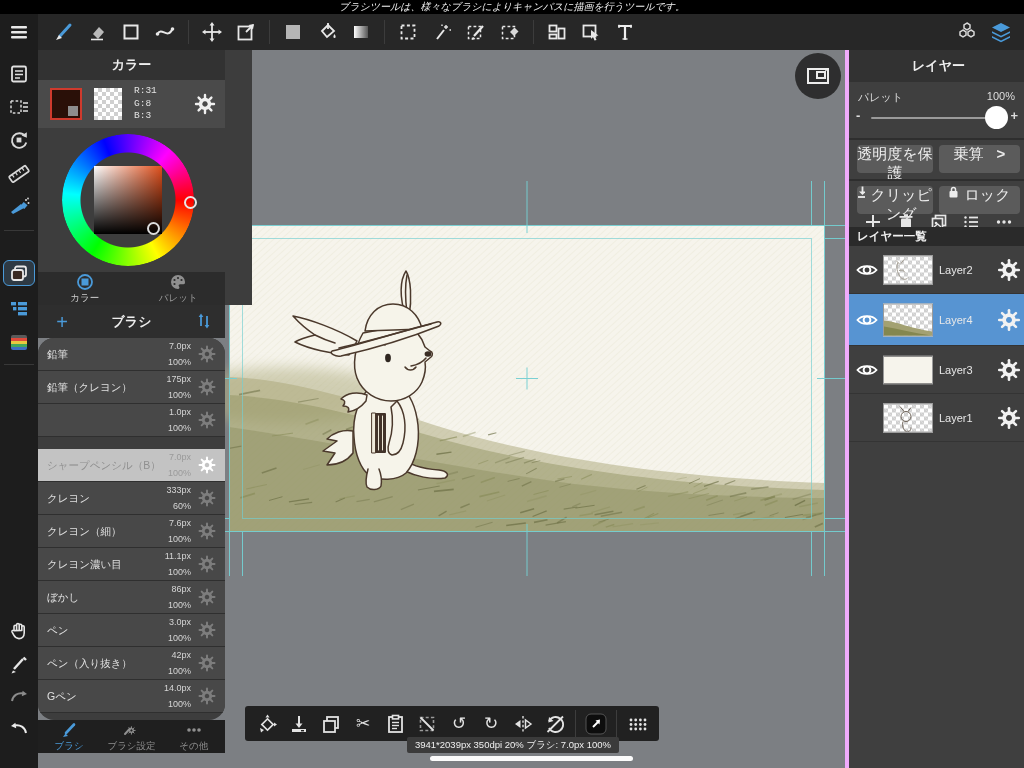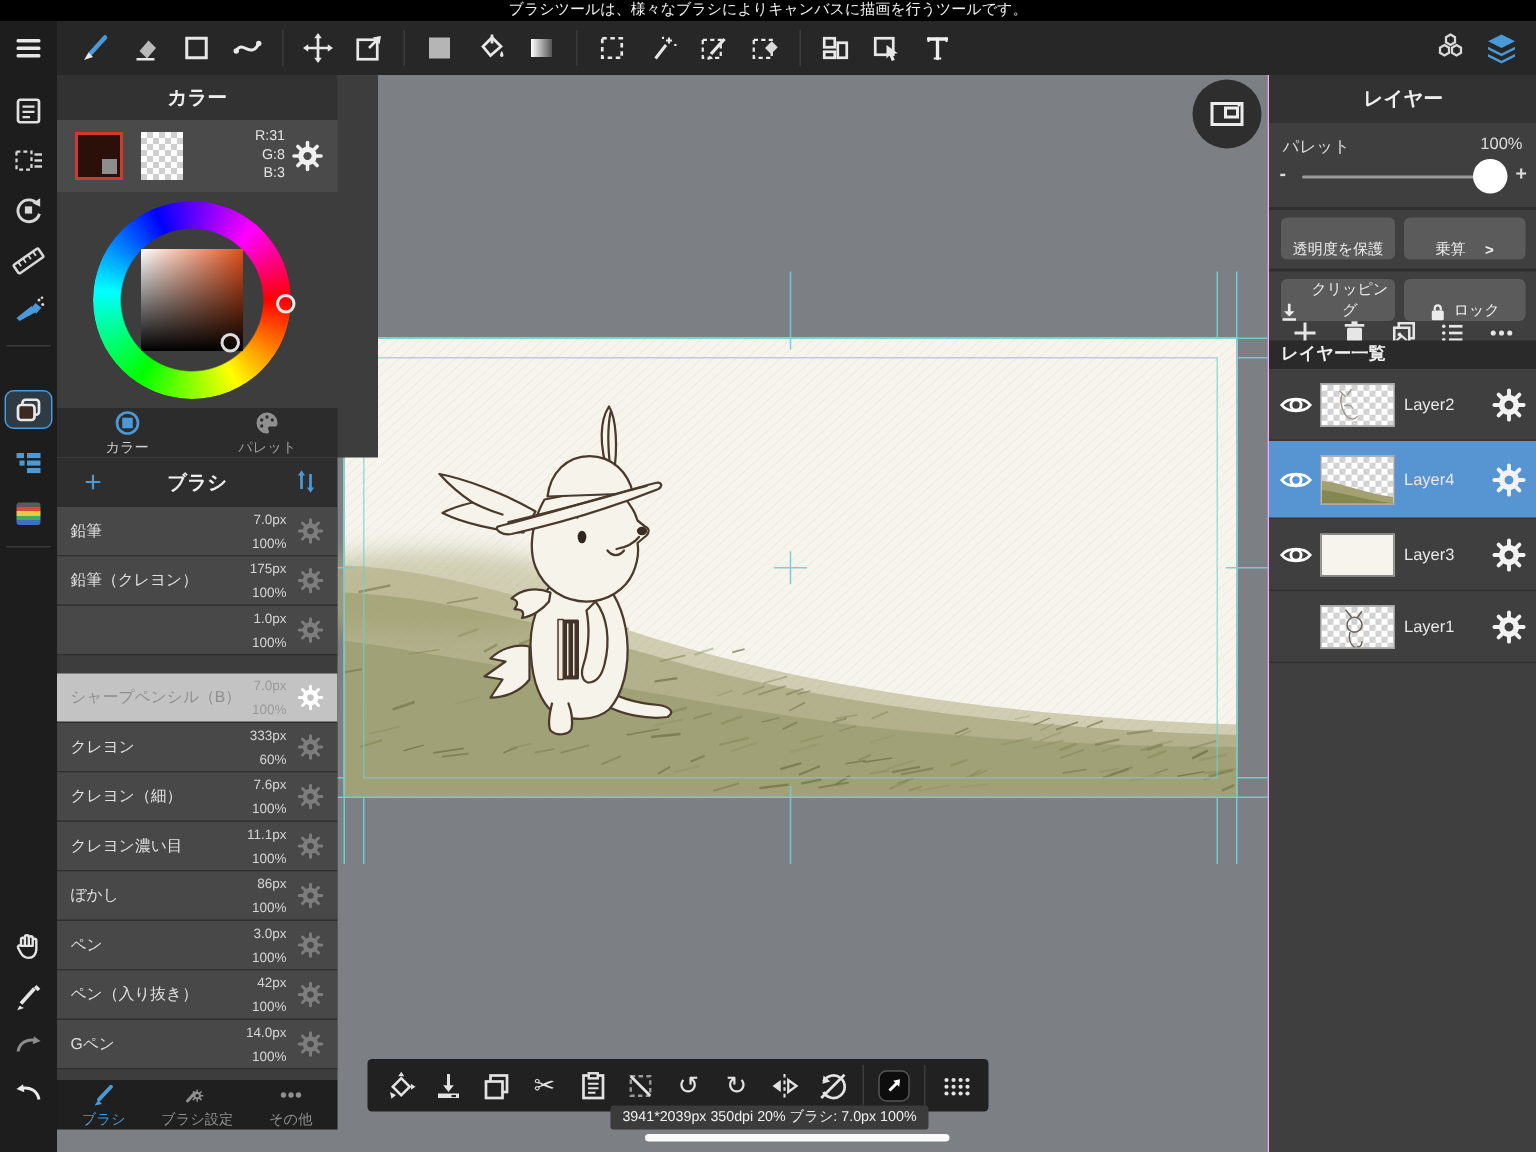--- a/index.html
+++ b/index.html
@@ -2,21 +2,21 @@
 <html><head>
 <meta charset="utf-8">
 <style>
   html,body{margin:0;padding:0;background:#000;}
   .app{position:relative;width:1024px;height:768px;overflow:hidden;
        font-family:"Liberation Sans","DejaVu Sans",sans-serif;
        -webkit-font-smoothing:antialiased;user-select:none;}
 
   
   .tipbar{position:absolute;left:0;top:0;width:1024px;height:14px;background:#000;
-          color:#f2f2f2;font-size:10px;line-height:14px;text-align:center;}
+          color:#f2f2f2;font-size:10px;line-height:14px;text-align:center;font-style:italic;}
 
   
   .topbar{position:absolute;left:0;top:14px;width:1024px;height:36px;background:#272727;
           border-bottom:1px solid #171717;display:flex;align-items:center;}
   .tb{width:30px;height:30px;display:flex;align-items:center;justify-content:center;
       background:none;border:none;padding:0;margin:0 2px;cursor:pointer;}
   .tsep{width:1px;height:24px;background:#3c3c3c;margin:0 6px;}
   .tb svg{display:block;}
   .menuwrap{width:38px;display:flex;justify-content:center;background:#1d1d1d;height:36px;align-items:center;margin-right:8px;}
 
@@ -32,21 +32,21 @@
              color:#eee;font-size:13px;font-weight:bold;text-align:center;line-height:30px;}
   .cp-swatchrow{position:absolute;left:0;top:30px;width:187px;height:48px;background:#4a4a4a;}
   .fg-swatch{position:absolute;left:12px;top:8px;width:32px;height:32px;background:#2a1008;
              border:2px solid #cf3a2d;box-sizing:border-box;}
   .fg-sub{position:absolute;right:2px;bottom:2px;width:10px;height:10px;background:#8d8d8d;}
   .checker{background-image:
       linear-gradient(45deg,#cfcfcf 25%,transparent 25%,transparent 75%,#cfcfcf 75%),
       linear-gradient(45deg,#cfcfcf 25%,#ffffff 25%,#ffffff 75%,#cfcfcf 75%);
       background-size:8px 8px;background-position:0 0,4px 4px;background-color:#fff;}
   .bg-swatch{position:absolute;left:56px;top:8px;width:28px;height:32px;}
-  .rgbcol{position:absolute;left:96px;top:5px;width:56px;color:#e2e2e2;font-size:9.5px;line-height:12.5px;text-align:right;}
+  .rgbcol{position:absolute;left:96px;top:5px;width:56px;color:#e2e2e2;font-size:9.5px;line-height:12.5px;text-align:left;font-family:Liberation Mono, monospace;}
   .cp-gear{position:absolute;right:8px;top:12px;color:#f0f0f0;}
   .wheelarea{position:absolute;left:0;top:78px;width:187px;height:144px;background:#3d3d3d;}
   .wheel{position:absolute;left:24px;top:6px;width:132px;height:132px;border-radius:50%;
     background:conic-gradient(from 90deg,#f00,#ff0 62deg,#0f0 124deg,#0ff 186deg,#00f 248deg,#f0f 310deg,#f00 360deg);
     -webkit-mask:radial-gradient(circle closest-side,transparent 47px,#000 48px);
             mask:radial-gradient(circle closest-side,transparent 47px,#000 48px);}
   .svsq{position:absolute;left:56px;top:38px;width:68px;height:68px;background-color:#df4f1c;
     background-image:linear-gradient(to top,#000,rgba(0,0,0,0)),linear-gradient(to right,#fff,rgba(255,255,255,0));}
   .ringdot{position:absolute;left:146px;top:68px;width:9px;height:9px;border-radius:50%;
     border:2px solid #e8e8e8;background:transparent;}
@@ -57,21 +57,21 @@
           background:none;border:none;padding:0;cursor:pointer;font-size:9.5px;color:#999;gap:1px;}
   .cp-tab.active{color:#cfcfcf;}
 
   
   .brushpanel-header{position:absolute;left:38px;top:305px;width:187px;height:33px;background:#2e2e2e;}
   .bp-title{position:absolute;left:0;top:0;width:187px;text-align:center;color:#eee;
             font-size:13px;font-weight:bold;line-height:33px;}
   .bp-add{position:absolute;left:12px;top:5px;width:24px;height:24px;background:none;border:none;color:#4a9ad9;
           font-size:20px;line-height:24px;padding:0;cursor:pointer;}
   .bp-sort{position:absolute;right:10px;top:6px;width:22px;height:22px;background:none;border:none;padding:0;cursor:pointer;}
-  .brushlist{position:absolute;left:38px;top:338px;width:187px;height:382px;overflow:hidden;background:#3d3d3d;}
+  .brushlist{position:absolute;left:38px;top:338px;width:187px;height:382px;overflow:hidden;background:#3d3d3d;border-radius:16px;}
   .brow{position:relative;width:187px;height:32px;background:#484848;border-bottom:1px solid #2f2f2f;box-sizing:content-box;cursor:pointer;}
   .brow.sel{background:#c3c3c3;margin-top:12px;}
   .bname{position:absolute;left:9px;top:0;height:33px;line-height:33px;font-size:10.5px;color:#e0e0e0;white-space:nowrap;}
   .brow.sel .bname{color:#8f8f8f;}
   .bsize{position:absolute;right:34px;top:3px;font-size:9px;color:#d6d6d6;}
   .bop{position:absolute;right:34px;bottom:3px;font-size:9px;color:#d6d6d6;}
   .brow.sel .bsize,.brow.sel .bop{color:#9a9a9a;}
   .bgear{position:absolute;right:8px;top:6px;color:#7d7d7d;}
   .brow.sel .bgear{color:#fff;}
   .bp-tabs{position:absolute;left:38px;top:720px;width:187px;height:33px;background:#1f1f1f;display:flex;}
@@ -87,31 +87,31 @@
   .bottombar{position:absolute;left:245px;top:656px;width:414px;height:35px;background:#212121;
              border-radius:3px;display:flex;align-items:center;padding:0 6px;box-sizing:border-box;}
   .bb{width:27px;height:27px;display:flex;align-items:center;justify-content:center;background:none;border:none;
       padding:0;margin:0 3px;color:#e3e3e3;font-size:17px;cursor:pointer;}
   .bbsep{width:1px;height:27px;background:#3d3d3d;margin:0 4px;}
   .statusbar{position:absolute;left:407px;top:687px;width:212px;height:16px;background:#3b3b3b;
              color:#f0f0f0;font-size:9.5px;line-height:16px;text-align:center;border-radius:2px;}
   .homebar{position:absolute;left:430px;top:706px;width:203px;height:5px;border-radius:3px;background:#fbfbfb;}
 
   
-  .layerspanel{position:absolute;left:845px;top:50px;width:179px;height:718px;background:#3f3f3f;border-left:1px solid #f0abfc;box-sizing:border-box;}
+  .layerspanel{position:absolute;left:845px;top:50px;width:179px;height:718px;background:#3f3f3f;border-left:4px solid #f0abfc;box-sizing:border-box;}
   .lp-title{position:absolute;left:0;top:0;width:179px;height:32px;background:#323232;color:#eee;
             font-size:13px;font-weight:bold;text-align:center;line-height:32px;}
   .lp-oplabel{position:absolute;left:9px;top:40px;font-size:11px;color:#ddd;}
   .lp-opval{position:absolute;right:9px;top:40px;font-size:11px;color:#ddd;}
   .lp-minus{position:absolute;left:7px;top:58px;color:#ddd;font-size:13px;font-weight:bold;background:none;border:none;padding:0;cursor:pointer;}
   .lp-plus{position:absolute;right:6px;top:58px;color:#ddd;font-size:13px;font-weight:bold;background:none;border:none;padding:0;cursor:pointer;}
   .lp-track{position:absolute;left:22px;top:67px;width:136px;height:2px;background:#9a9a9a;border-radius:1px;}
   .lp-knob{position:absolute;left:136px;top:56px;width:23px;height:23px;border-radius:50%;background:#fff;cursor:pointer;}
   .lp-btn{position:absolute;height:28px;background:#5b5b5b;border:none;border-radius:4px;color:#ececec;
-          font-size:10px;display:flex;align-items:flex-end;justify-content:center;gap:5px;cursor:pointer;padding:0;}
+          font-size:15px;display:flex;align-items:flex-start;justify-content:center;gap:5px;cursor:pointer;padding:0;}
   .lp-sep{position:absolute;left:0;width:179px;height:2px;background:#2e2e2e;}
   .lp-actions{position:absolute;left:0;top:155px;width:179px;height:34px;display:flex;align-items:center;justify-content:space-between;padding:0 12px;box-sizing:border-box;}
   .lp-act{width:24px;height:24px;display:flex;align-items:center;justify-content:center;background:none;border:none;padding:0;color:#e6e6e6;cursor:pointer;}
   .lp-listheader{position:absolute;left:0;top:177px;width:179px;height:19px;background:#2a2a2a;color:#f0f0f0;
                  font-size:11.5px;font-weight:bold;line-height:19px;padding-left:8px;box-sizing:border-box;}
   .layerlist{position:absolute;left:0;top:196px;width:179px;}
   .lrow{position:relative;width:179px;height:48px;border-bottom:1px solid #343434;box-sizing:border-box;cursor:pointer;}
   .lrow.sel{background:#5794d2;height:52px;}
   .leye{position:absolute;left:6px;top:50%;transform:translateY(-50%);width:24px;height:24px;background:none;border:none;padding:0;color:#fff;cursor:pointer;}
   .lthumb{position:absolute;left:34px;top:50%;transform:translateY(-50%);width:50px;height:29px;border:1px solid #9a9a9a;box-sizing:border-box;overflow:hidden;}

